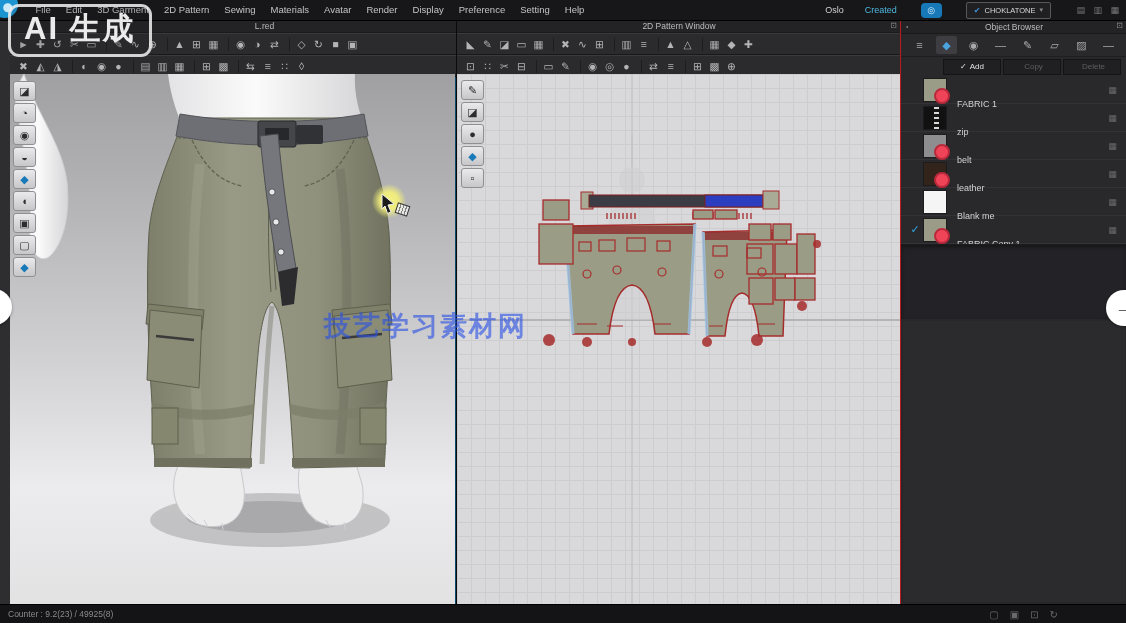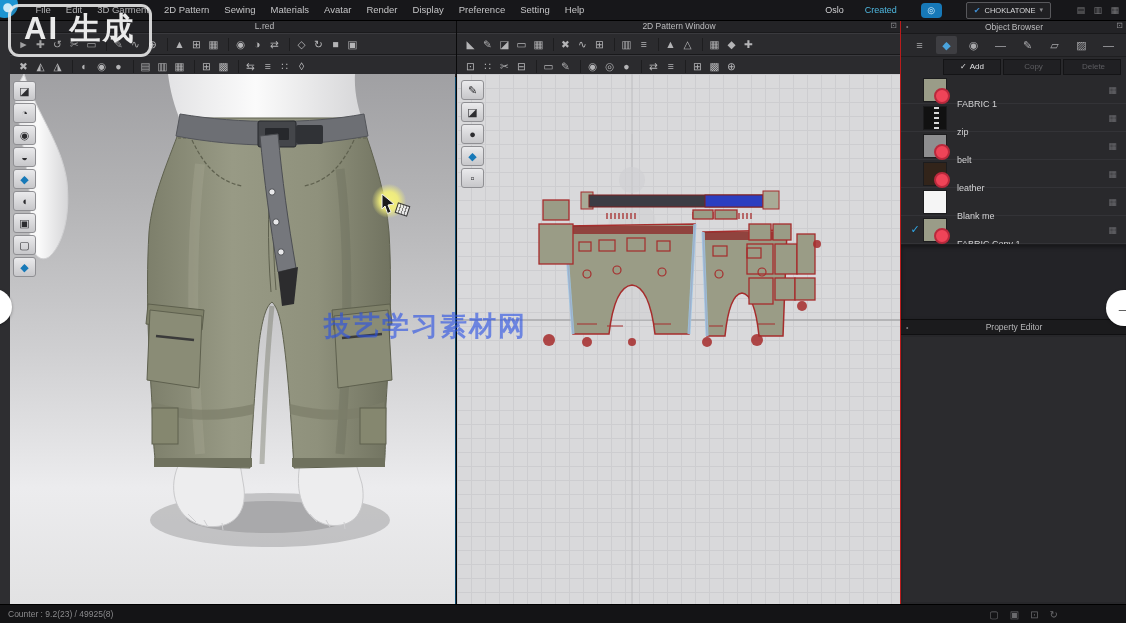--- a/index.html
+++ b/index.html
@@ -529,24 +529,20 @@
         <div class="fabric-row checked has-badge">
           <span class="check">✓</span>
           <span class="swatch" style="background: rgb(154, 156, 136);">
             <span class="badge"></span>
           </span>
           <span class="fabric-label">FABRIC Copy 1</span>
           <span class="row-grid-icon">▦</span>
         </div>
       </div>
     <div class="browser-void"></div>
-    <div class="pe-header">
-      <span class="dot">•</span>
-      <span>Property Editor</span>
-    </div>
     <div class="pe-body">
         <div class="inner"></div>
       </div>
   </div>
 
   <div class="statusbar">
     <span class="sb-left">Counter : 9.2(23) / 49925(8)</span>
     <span class="sb-spacer"></span>
     <span class="sb-icons">
 

